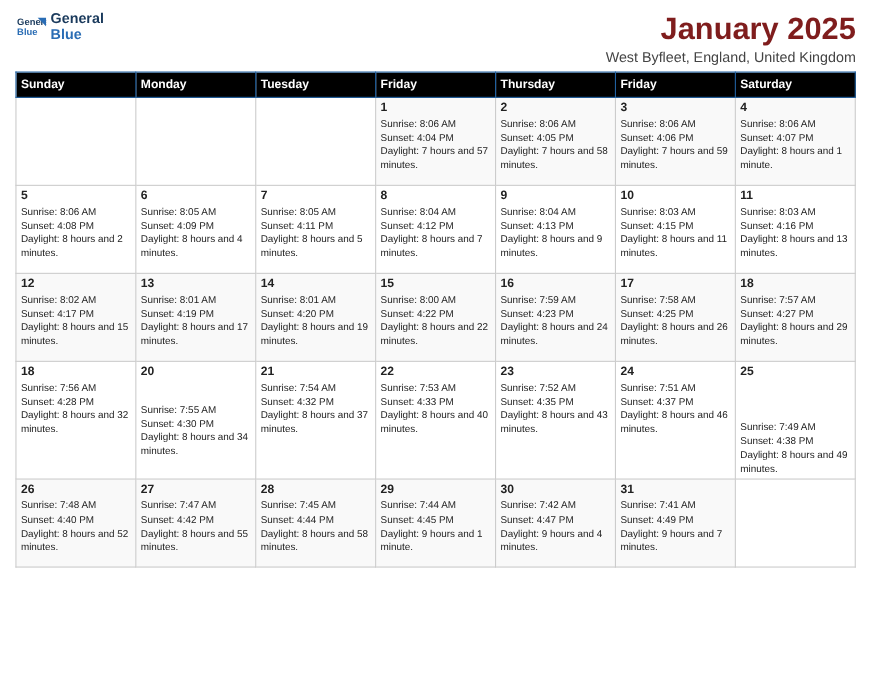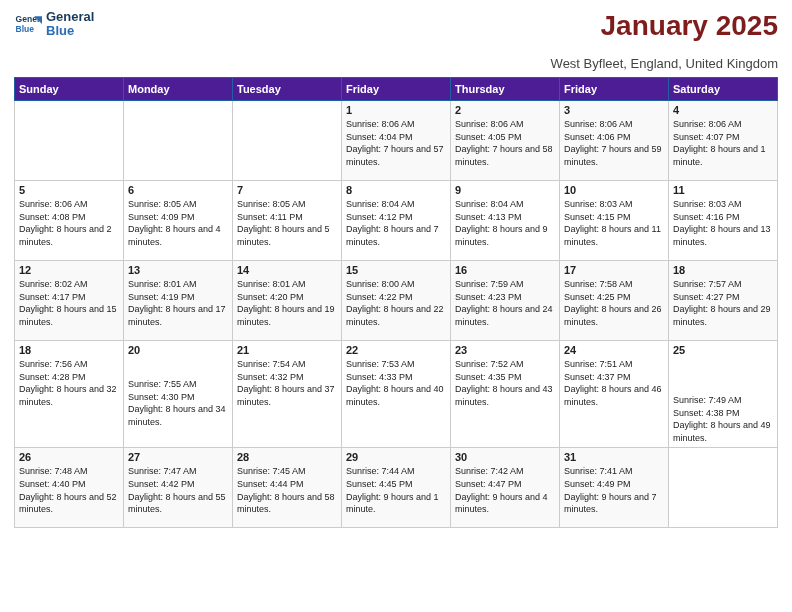--- a/index.html
+++ b/index.html
@@ -35,29 +35,29 @@
       text-align: right;
     }
     .month-title {
       font-size: 28px;
       font-weight: bold;
       color: #7f1d1d;
     }
     .location {
       font-size: 13px;
       color: #444;
-      margin-top: 14px;
+      margin-top: 2px;
     }
     table {
       width: 100%;
       border-collapse: collapse;
       table-layout: fixed;
     }
     thead tr th {
-      background: #4c1d95;
+      background: #000000;
       color: #fff;
       font-size: 11px;
       font-weight: bold;
       padding: 5px 4px;
       text-align: left;
       border: 1px solid #2060a0;
     }
     tbody tr td {
       border: 1px solid #ccc;
       vertical-align: top;

